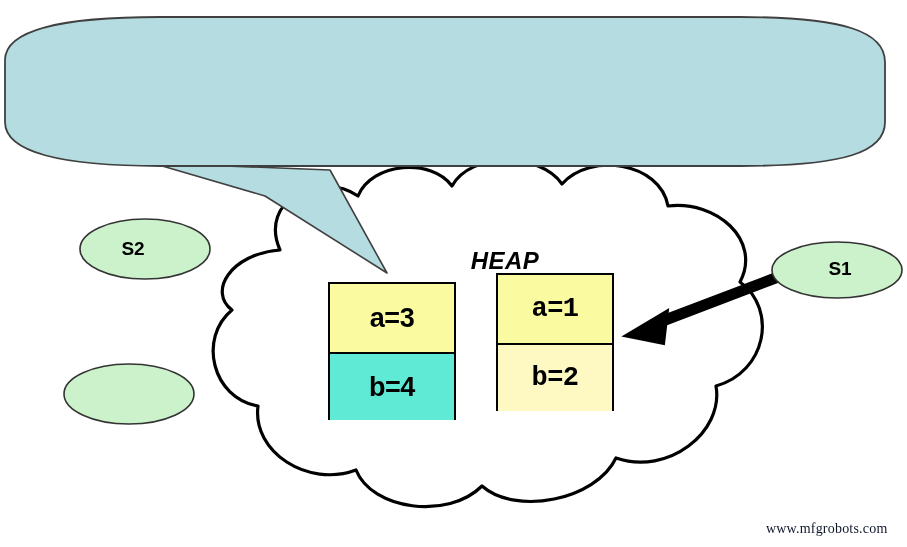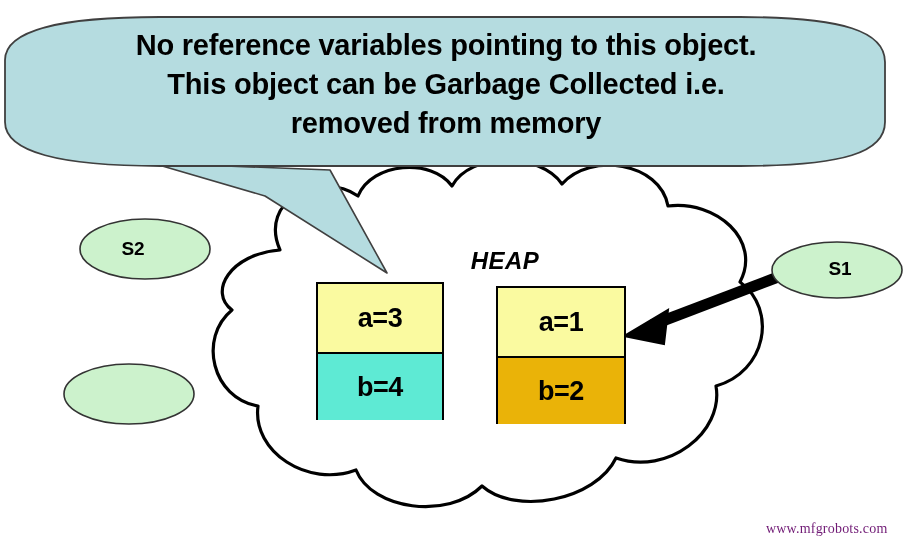--- a/index.html
+++ b/index.html
@@ -76,29 +76,29 @@
     display: flex;
     align-items: center;
     justify-content: center;
     font-size: 27px;
     font-weight: bold;
     color: #000000;
     letter-spacing: -0.5px;
   }
   .cell.top { height: 68px; }
   .cell.bot { height: 68px; border-top: 2px solid #000000; }
-  #obj1 { left: 316px; top: 282px; width: 128px; height: 138px; }
-  #obj2 { left: 496px; top: 286px; width: 130px; height: 138px; }
+  #obj1 { left: 328px; top: 282px; width: 128px; height: 138px; }
+  #obj2 { left: 496px; top: 273px; width: 118px; height: 138px; font-family: Liberation Mono, monospace; }
   
   #watermark {
     left: 766px;
     top: 521px;
     font-family: "Liberation Serif", serif;
     font-size: 14px;
-    color: #701a75;
+    color: #0f172a;
     letter-spacing: 0.2px;
   }
 </style>
 </head>
 <body>
 
 <div id="stage">
 
   <svg class="layer" viewBox="0 0 907 547">
     <g>
@@ -139,36 +139,31 @@
                C 5 30, 60 17, 160 17
                L 740 17
                C 845 17, 885 32, 885 62
                L 885 122
                C 885 152, 845 166, 740 166
                L 160 166
                C 60 166, 5 152, 5 122 Z" fill="#b5dce0" stroke="#404040" stroke-width="1.8"></path>
     </g>
   </svg>
 
-  <div class="txt" id="bubble-text">
-    <span class="ln">No reference variables pointing to this object.</span>
-    <span class="ln">This object can be Garbage Collected i.e.</span>
-    <span class="ln">removed from memory</span>
-  </div>
 
   <div class="txt" id="heap-label">HEAP</div>
 
   <div class="obj-box" id="obj1">
     <div class="cell top" style="background:#fafaa0">a=3</div>
     <div class="cell bot" style="background:#5eead4">b=4</div>
   </div>
 
   <div class="obj-box" id="obj2">
     <div class="cell top" style="background:#fafaa0">a=1</div>
-    <div class="cell bot" style="background:#eab308">b=2</div>
+    <div class="cell bot" style="background:#fef9c3">b=2</div>
   </div>
 
   <div class="txt ell-label" id="s1-label">S1</div>
   <div class="txt ell-label" id="s2-label">S2</div>
 
   <div class="txt" id="watermark">www.mfgrobots.com</div>
 
 </div>
 
 </body></html>

